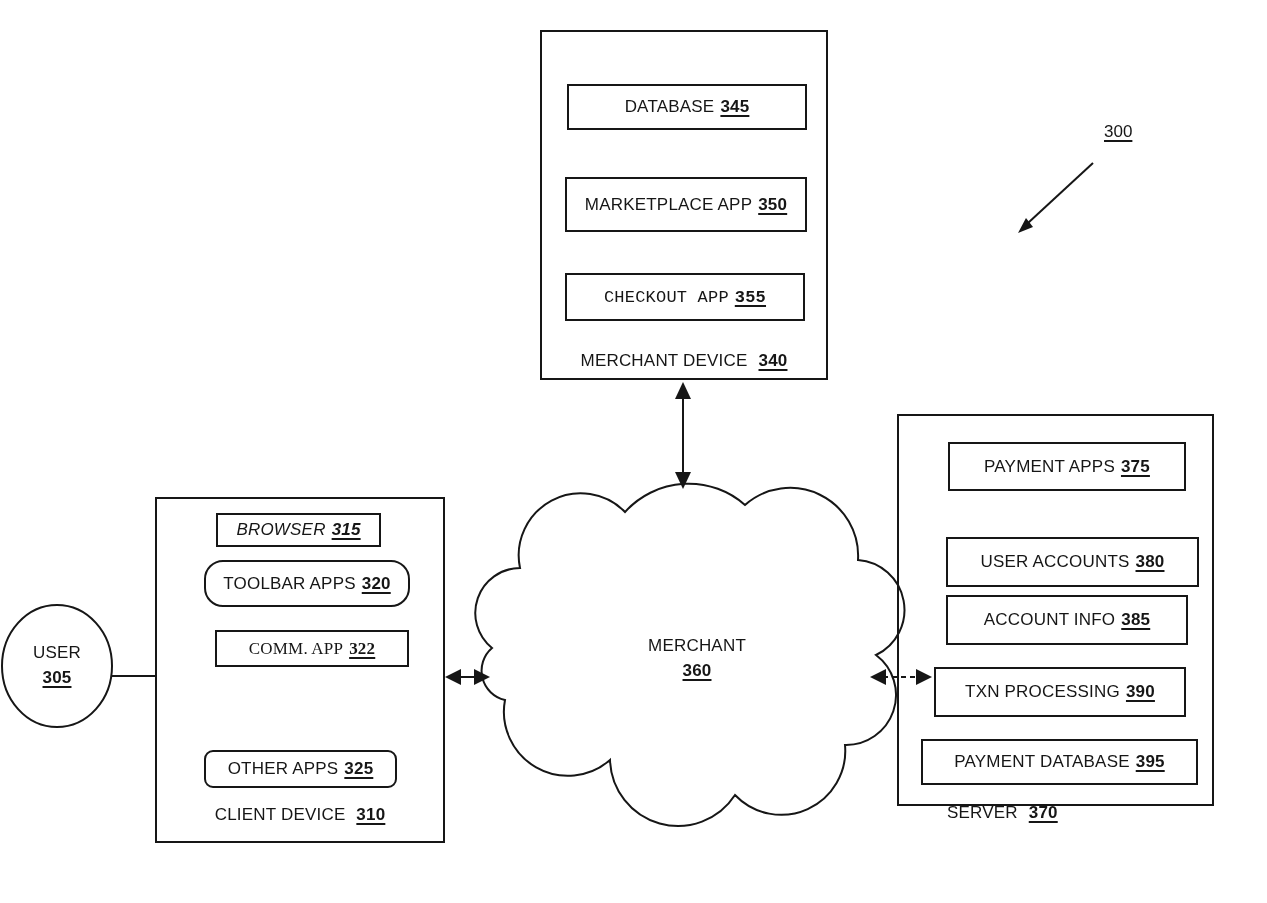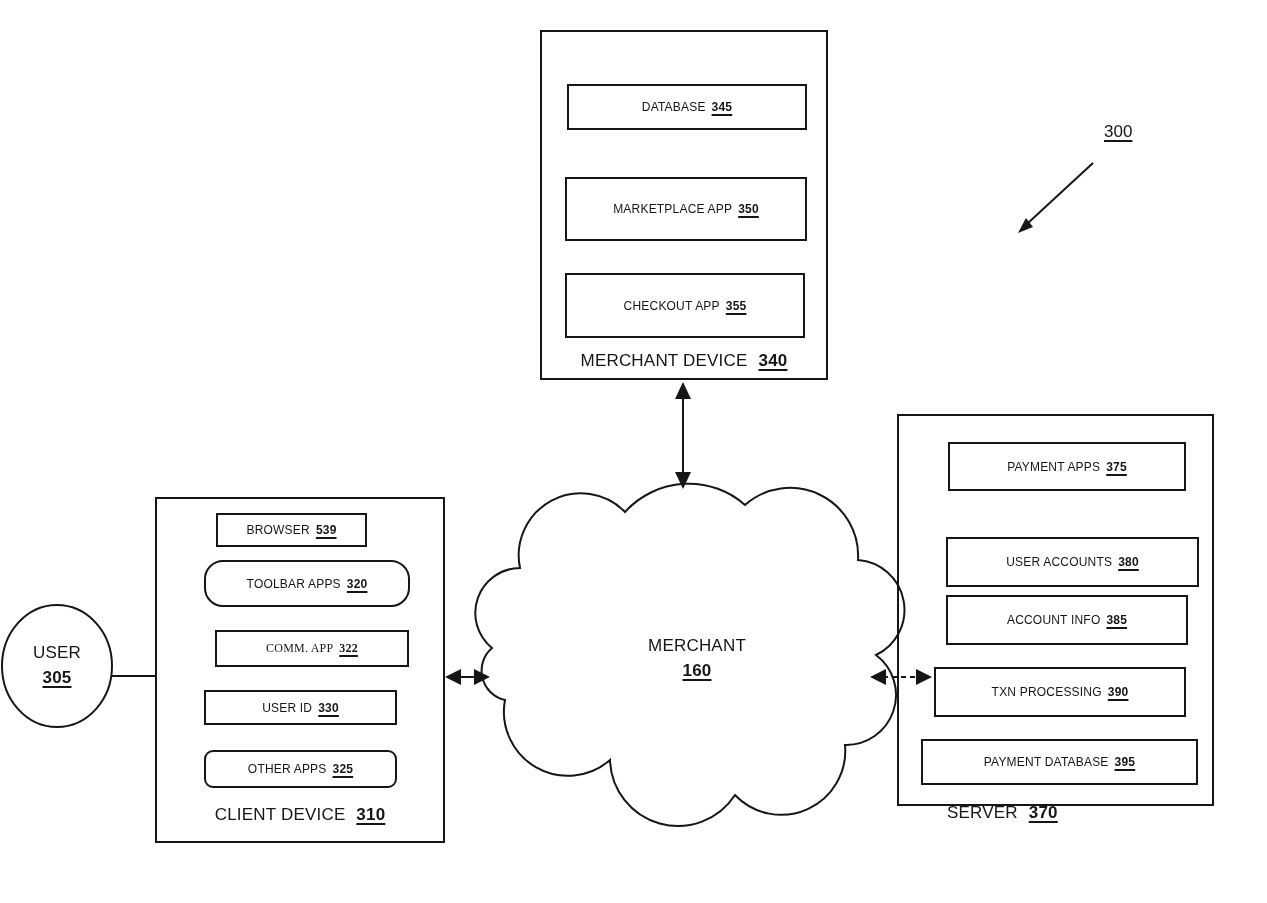--- a/index.html
+++ b/index.html
@@ -28,21 +28,21 @@
     box-sizing: border-box;
   }
   .comp-box {
     position: absolute;
     border: 2px solid #161616;
     background: #ffffff;
     box-sizing: border-box;
     display: flex;
     align-items: center;
     justify-content: center;
-    font-size: 12px;
+    font-size: 17px;
     letter-spacing: 0.2px;
     white-space: nowrap;
   }
   .ref {
     font-weight: bold;
     text-decoration: underline;
     text-decoration-thickness: 2px;
     text-underline-offset: 3px;
     margin-left: 6px;
   }
@@ -129,58 +129,54 @@
 
   <div class="fig-ref" style="left:1104px; top:122px;">300</div>
 
   <div class="free-label" style="left:12px; top:640px; width:90px;">
     <div>USER</div>
     <div class="ref" style="margin-left:0;">305</div>
   </div>
 
   <div class="free-label" style="left:627px; top:633px; width:140px;">
     <div>MERCHANT</div>
-    <div class="ref" style="margin-left:0;">160</div>
+    <div class="ref" style="margin-left:0;">360</div>
   </div>
 
   <div class="outer-box" style="left:540px; top:30px; width:288px; height:350px;">
     <div class="comp-box" style="left:25px; top:52px; width:240px; height:46px;">
       <span>DATABASE</span>
       <span class="ref">345</span>
     </div>
-    <div class="comp-box" style="left:23px; top:145px; width:242px; height:64px;">
+    <div class="comp-box" style="left:23px; top:145px; width:242px; height:55px;">
       <span>MARKETPLACE APP</span>
       <span class="ref">350</span>
     </div>
-    <div class="comp-box" style="left:23px; top:241px; width:240px; height:65px;">
+    <div class="comp-box" style="left:23px; top:241px; width:240px; height:48px;font-family:Liberation Mono, monospace;">
       <span>CHECKOUT APP</span>
       <span class="ref">355</span>
     </div>
     <div class="outer-label" style="bottom:7px;">
       <span>MERCHANT DEVICE</span>
       <span class="ref">340</span>
     </div>
   </div>
 
   <div class="outer-box" style="left:155px; top:497px; width:290px; height:346px;">
-    <div class="comp-box" style="left:59px; top:14px; width:151px; height:34px;">
+    <div class="comp-box" style="left:59px; top:14px; width:165px; height:34px;font-style:italic;">
       <span>BROWSER</span>
-      <span class="ref">539</span>
+      <span class="ref">315</span>
     </div>
     <div class="comp-box" style="left:47px; top:61px; width:206px; height:47px;border-radius:19px;">
       <span>TOOLBAR APPS</span>
       <span class="ref">320</span>
     </div>
     <div class="comp-box" style="left:58px; top:131px; width:194px; height:37px;font-family:Liberation Serif, serif;">
       <span>COMM. APP</span>
       <span class="ref">322</span>
-    </div>
-    <div class="comp-box" style="left:47px; top:191px; width:193px; height:35px;">
-      <span>USER ID</span>
-      <span class="ref">330</span>
     </div>
     <div class="comp-box" style="left:47px; top:251px; width:193px; height:38px;border-radius:9px;">
       <span>OTHER APPS</span>
       <span class="ref">325</span>
     </div>
     <div class="outer-label" style="bottom:16px;">
       <span>CLIENT DEVICE</span>
       <span class="ref">310</span>
     </div>
   </div>

